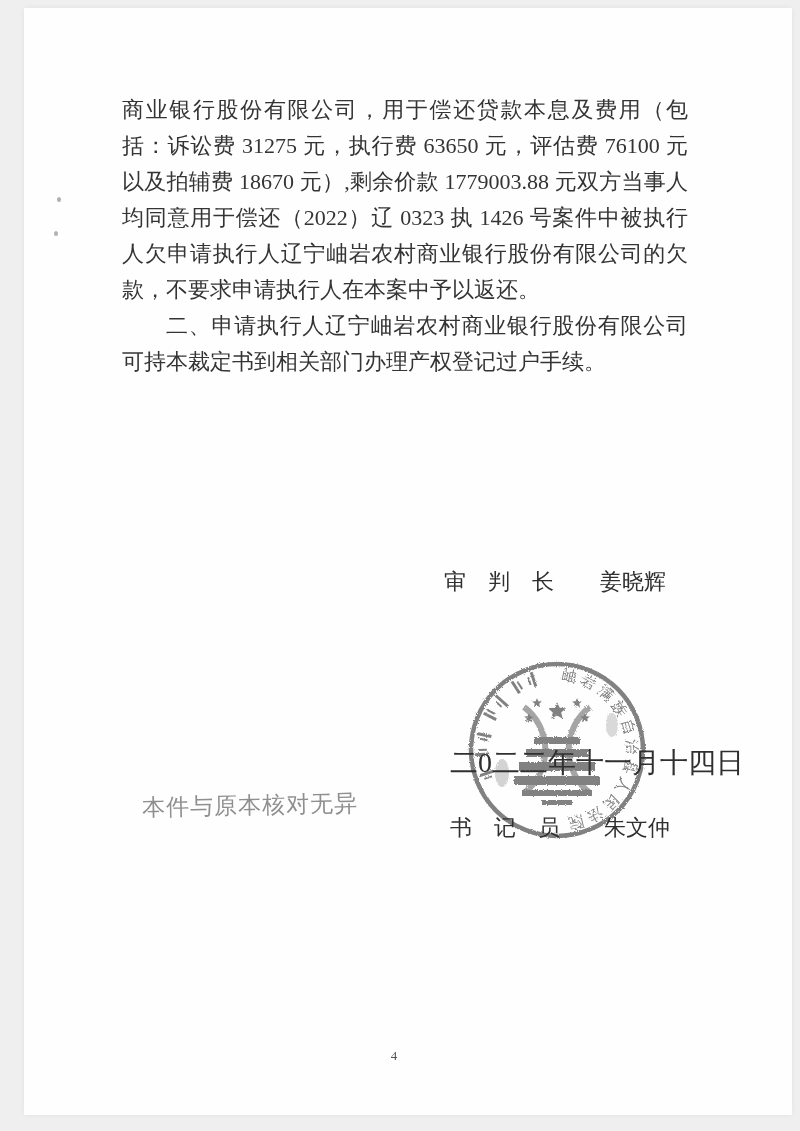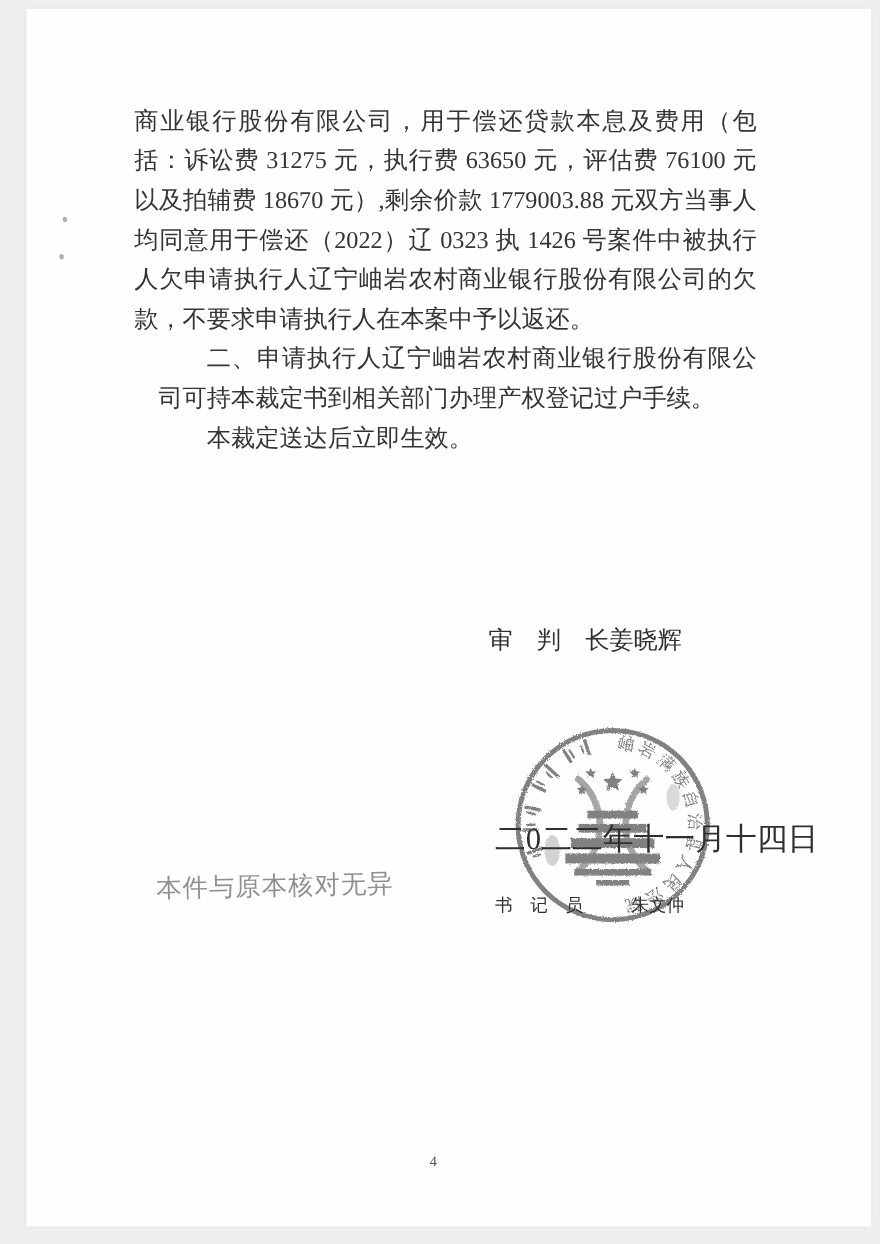--- a/index.html
+++ b/index.html
@@ -15,36 +15,36 @@
     width:768px;height:1107px;
     background:#fefefe;
     box-shadow:0 0 5px rgba(0,0,0,0.06);
   }
   .body-text{
     position:absolute;left:98px;top:84px;width:566px;
     font-size:22px;line-height:36px;color:#343434;
     text-align:justify;
   }
   .para{margin:0;}
-  .para.indent{text-indent:44px;margin-left:22px;}
+  .para.indent{text-indent:44px;}
   .sig-block{
     position:absolute;left:420px;top:556px;
     font-size:22px;line-height:36px;color:#2f2f2f;
     z-index:3;
   }
   .sig-row{white-space:nowrap;}
-  .sig-name{}
+  .sig-name{margin-left:46px;}
   .date-line{
     position:absolute;left:426px;top:736px;
     font-size:28px;color:#2f2f2f;white-space:nowrap;
     z-index:3;
   }
   .clerk-row{
     position:absolute;left:426px;top:805px;
-    font-size:16px;color:#2f2f2f;white-space:nowrap;
+    font-size:22px;color:#2f2f2f;white-space:nowrap;
     z-index:3;
   }
   .clerk-name{margin-left:44px;}
   .seal{
     position:absolute;left:438px;top:647px;
     width:190px;height:190px;
     z-index:2;
     mix-blend-mode:multiply;
     opacity:0.88;
   }
@@ -67,21 +67,20 @@
   .dot-2{left:30px;top:223px;}
 </style>
 </head>
 <body>
 
 <div class="page">
 
   <div class="body-text">
     <p class="para">商业银行股份有限公司，用于偿还贷款本息及费用（包括：诉讼费 31275 元，执行费 63650 元，评估费 76100 元以及拍辅费 18670 元）,剩余价款 1779003.88 元双方当事人均同意用于偿还（2022）辽 0323 执 1426 号案件中被执行人欠申请执行人辽宁岫岩农村商业银行股份有限公司的欠款，不要求申请执行人在本案中予以返还。</p>
     <p class="para indent">二、申请执行人辽宁岫岩农村商业银行股份有限公司可持本裁定书到相关部门办理产权登记过户手续。</p>
-    <p class="para indent">本裁定送达后立即生效。</p>
   </div>
 
   <div class="sig-block">
     <div class="sig-row">
       <span class="sig-role">审　判　长</span><span class="sig-name">姜晓辉</span>
     </div>
   </div>
 
   <div class="date-line">二0二二年十一月十四日</div>
 

